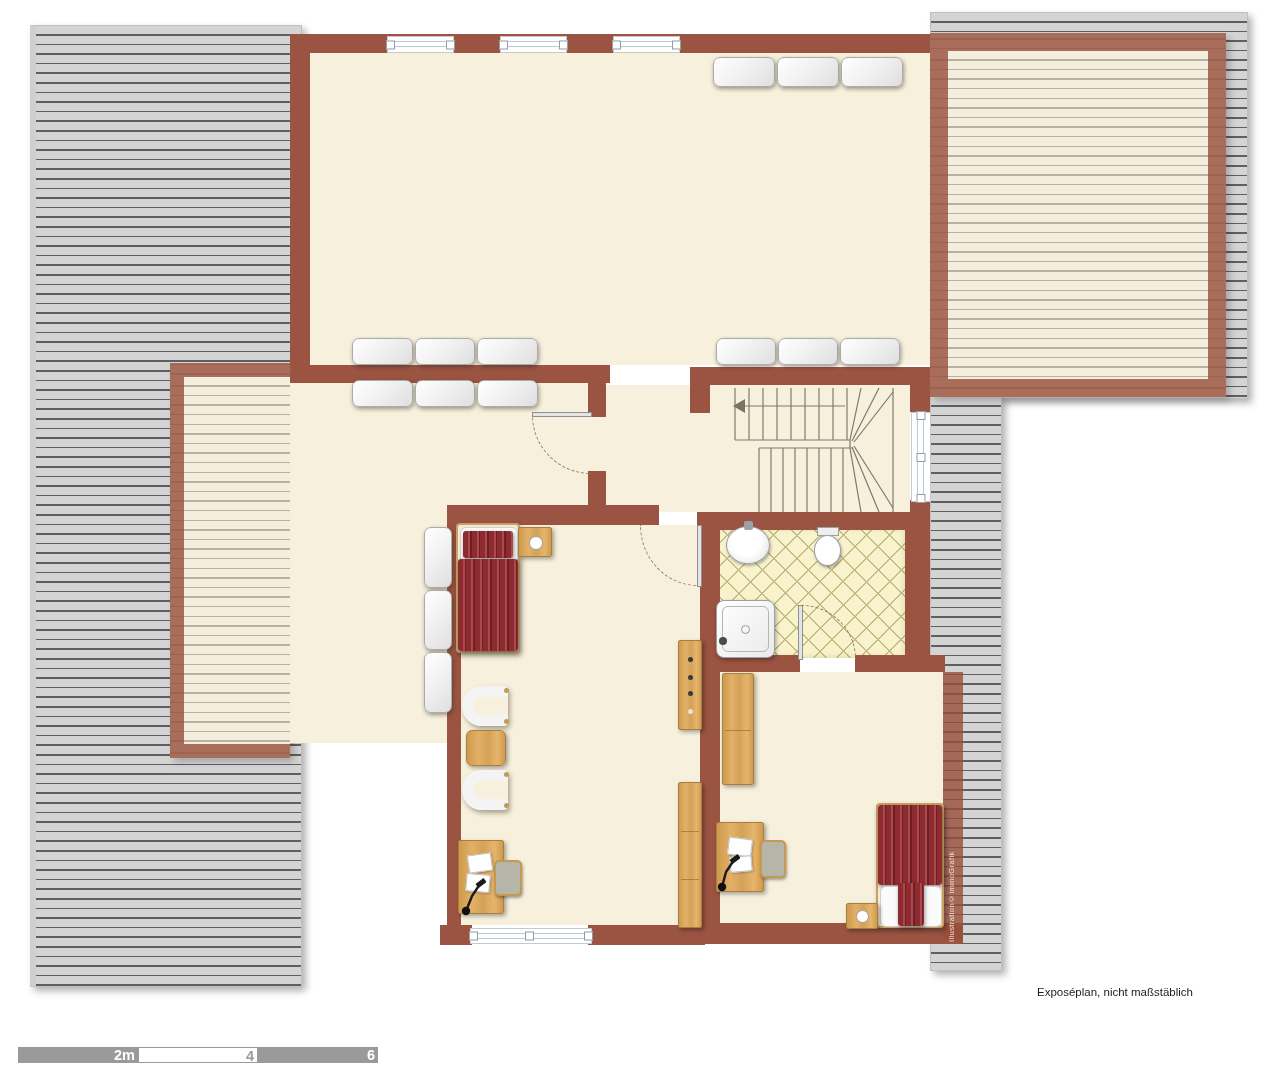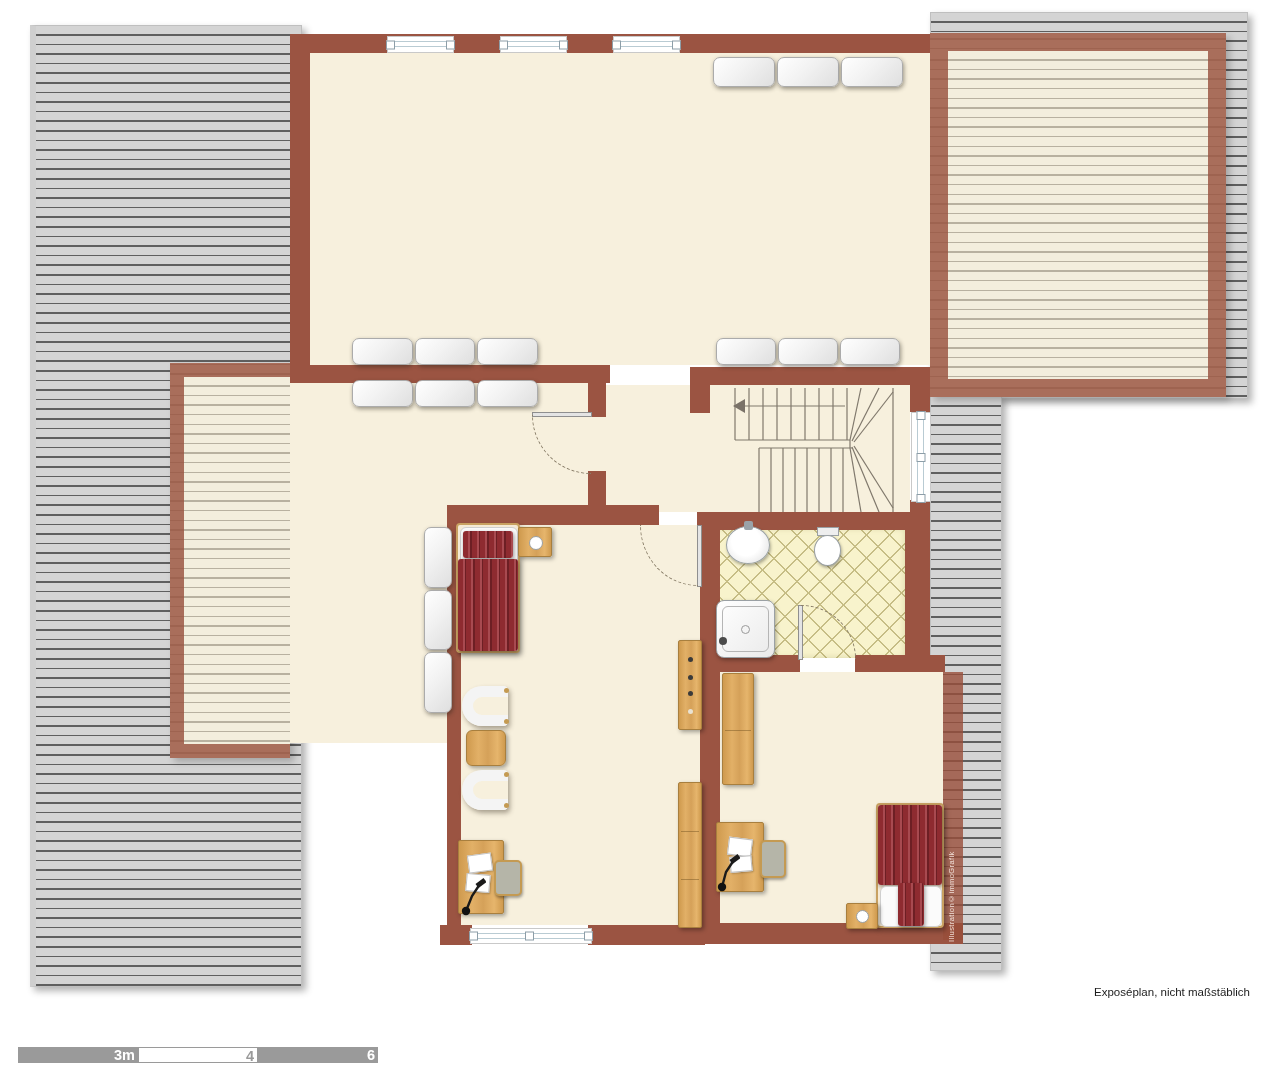--- a/index.html
+++ b/index.html
@@ -46,21 +46,21 @@
   .paper{background:#ffffff;border:1px solid #c0c0c0;box-shadow:1px 1px 2px rgba(0,0,0,0.25);}
   .knob{position:absolute;width:5px;height:5px;border-radius:50%;background:#3a3a3a;}
   .divline{position:absolute;left:2px;right:2px;height:1px;background:rgba(110,80,30,0.45);}
   .lampbase{background:#fff;border:1.5px solid #9aa0a4;border-radius:50%;box-sizing:border-box;}
   .watermark{writing-mode:vertical-rl;transform:rotate(180deg);font-size:7.5px;letter-spacing:0.4px;
         color:rgba(255,245,238,0.85);}
   .scaleseg{height:16px;width:120px;box-sizing:border-box;font-weight:bold;font-size:14.5px;line-height:16px;
         text-align:right;padding-right:3px;}
   .scale-dark{background:#9A9A9A;color:#ffffff;}
   .scale-light{background:#ffffff;color:#9A9A9A;border:1.5px solid #9A9A9A;}
-  .footer{font-size:11.5px;color:#1c1c1c;text-align:right;}
+  .footer{font-size:11.5px;color:#1c1c1c;text-align:center;}
 </style>
 </head>
 <body>
 
 <div id="plan">
 
   <div class="abs roof" style="left:30px;top:25px;width:265px;height:960px;border-left:6px solid #cfcfcf;"></div>
   <div class="abs roof" style="left:930px;top:12px;width:316px;height:385px;"></div>
   <div class="abs roof" style="left:930px;top:397px;width:70px;height:573px;border-top:none;"></div>
 
@@ -253,18 +253,18 @@
   <div class="abs redstripe" style="left:898px;top:883px;width:26px;height:43px;"></div>
   <div class="abs wood" style="left:846px;top:903px;width:32px;height:26px;">
     <span class="abs lampbase" style="left:9px;top:6px;width:13px;height:13px;"></span>
   </div>
 
   <div class="abs watermark" style="left:947px;top:842px;height:100px;width:13px;">Illustration©immoGrafik</div>
 
   <div class="abs footer" style="left:980px;top:986px;width:270px;height:16px;">Exposéplan, nicht maßstäblich</div>
 
   <div class="abs" style="left:18px;top:1047px;display:flex;">
-    <div class="scaleseg scale-dark">3m</div>
+    <div class="scaleseg scale-dark">2m</div>
     <div class="scaleseg scale-light">4</div>
     <div class="scaleseg scale-dark">6</div>
   </div>
 
 </div>
 
 </body></html>

